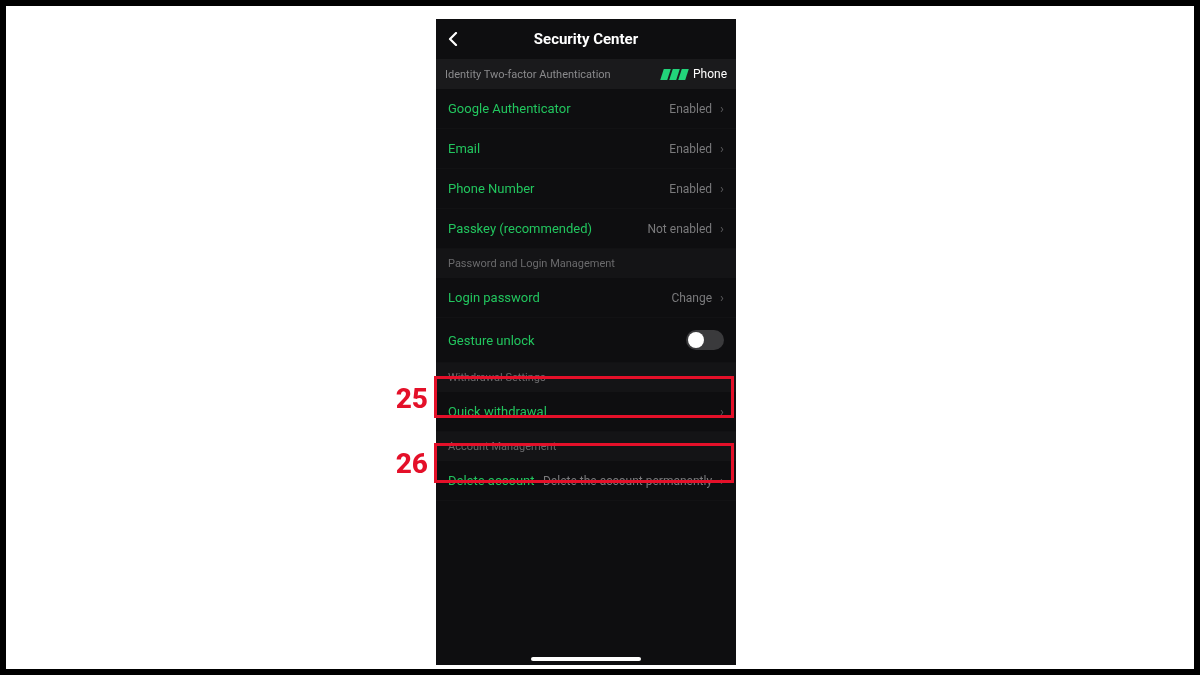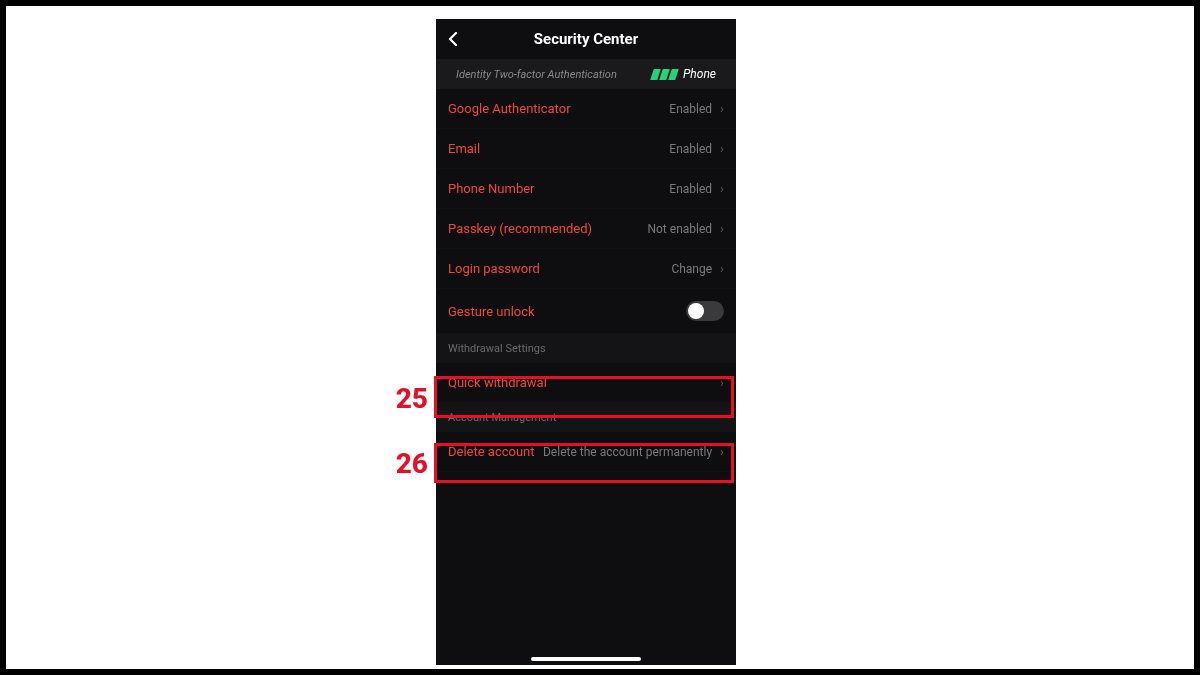--- a/index.html
+++ b/index.html
@@ -39,27 +39,26 @@
     position: absolute;
     left: 0; right: 0;
     text-align: center;
     font-weight: 700;
     font-size: 15px;
     color: #fff;
     pointer-events: none;
   }
   .section-banner {
     background: #1a1a1c;
-    padding: 8px 20px;
+    padding: 8px 9px;
     display: flex;
     align-items: center;
     justify-content: space-between;
     font-size: 11px;
     color: #8a8a8c;
-    font-style: italic;
   }
   .banner-right {
     display: flex;
     align-items: center;
     gap: 6px;
     color: #fff;
     font-size: 12px;
   }
   .bars { display: flex; gap: 2px; }
   .bar {
@@ -69,21 +68,21 @@
   }
   .row {
     display: flex;
     align-items: center;
     justify-content: space-between;
     padding: 12px 12px;
     font-size: 13px;
     border-bottom: 1px solid rgba(255,255,255,0.02);
     cursor: pointer;
   }
-  .row .label { color: #ef4444; }
+  .row .label { color: #22c55e; }
   .row .right {
     display: flex;
     align-items: flex-end;
     gap: 8px;
     color: #7a7a7c;
     font-size: 12px;
   }
   .chev { color: #5a5a5c; font-size: 13px; }
   .section-head {
     background: #141416;
@@ -178,20 +177,21 @@
   </div>
 
   <div class="row">
     <span class="label">Passkey (recommended)</span>
     <div class="right">
       <span>Not enabled</span>
       <span class="chev">›</span>
     </div>
   </div>
 
+  <div class="section-head">Password and Login Management</div>
 
   <div class="row">
     <span class="label">Login password</span>
     <div class="right">
       <span>Change</span>
       <span class="chev">›</span>
     </div>
   </div>
 
   <div class="row">

